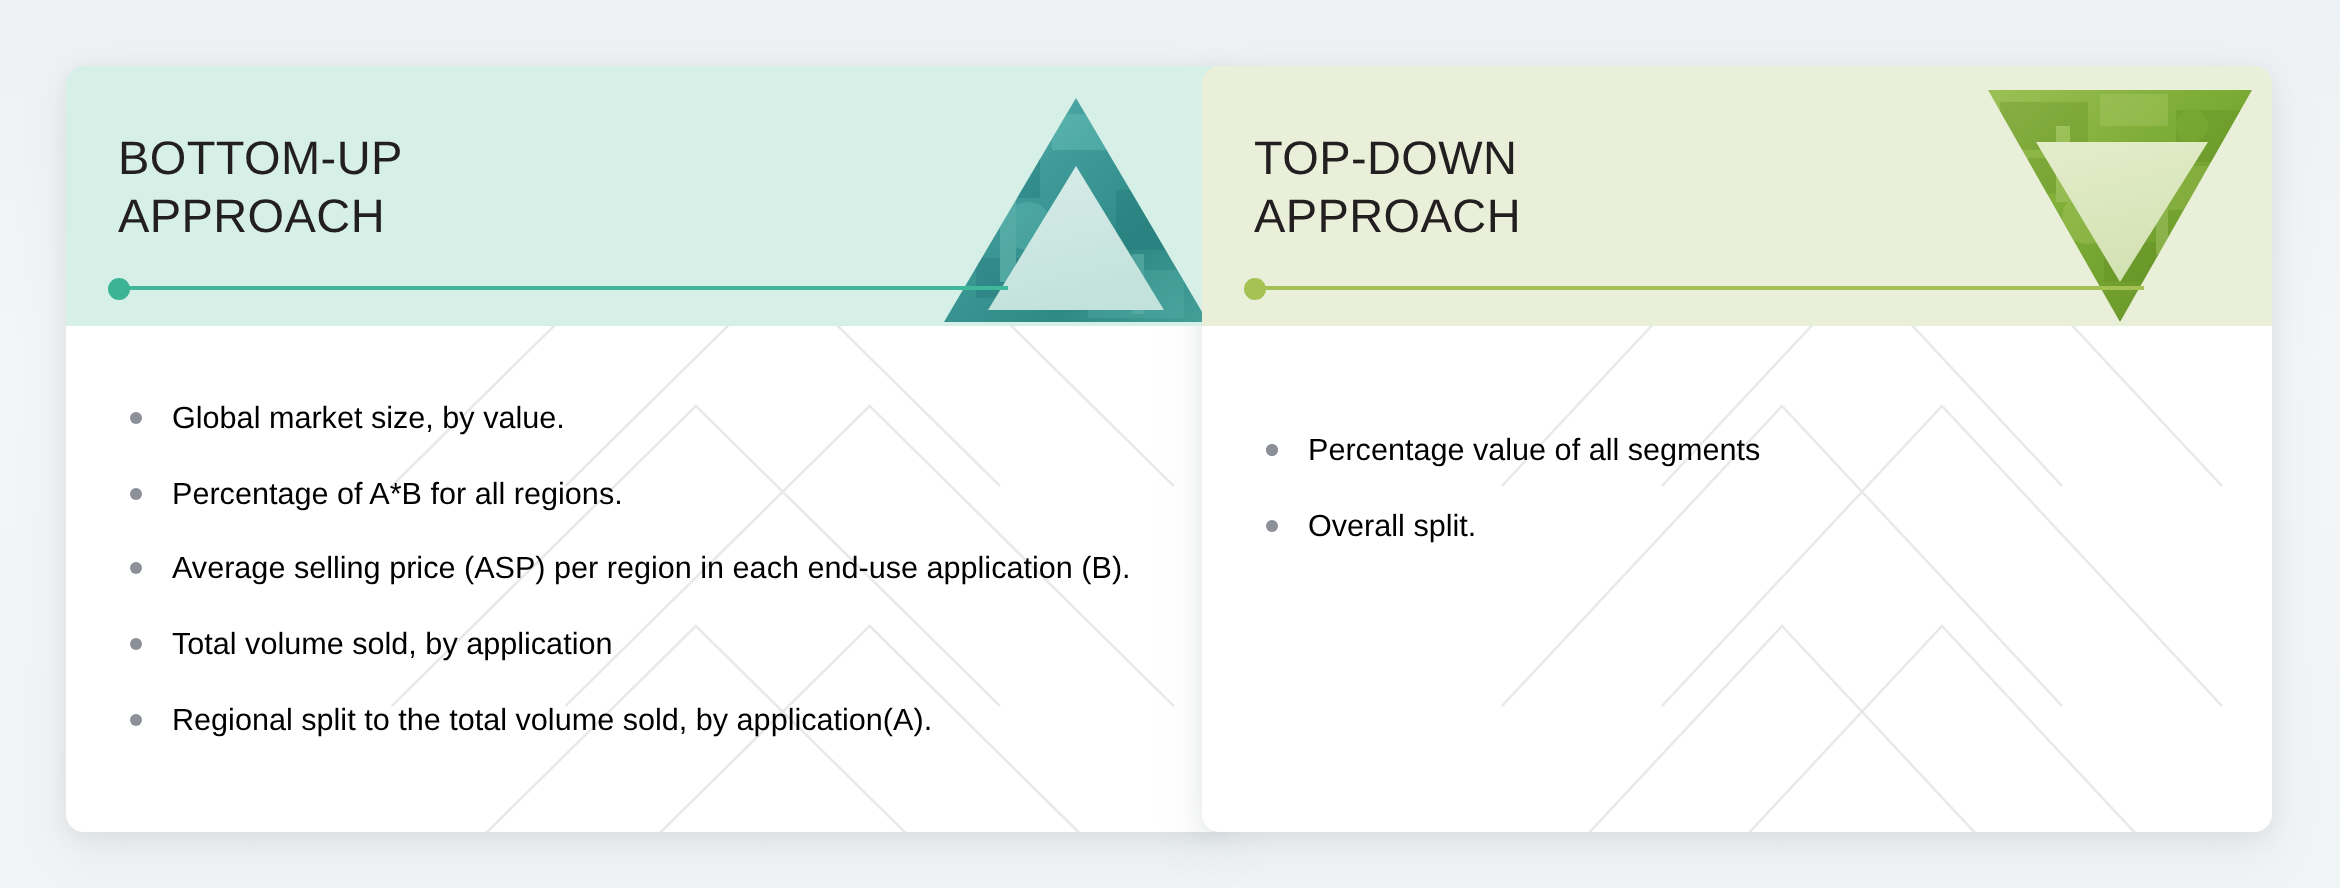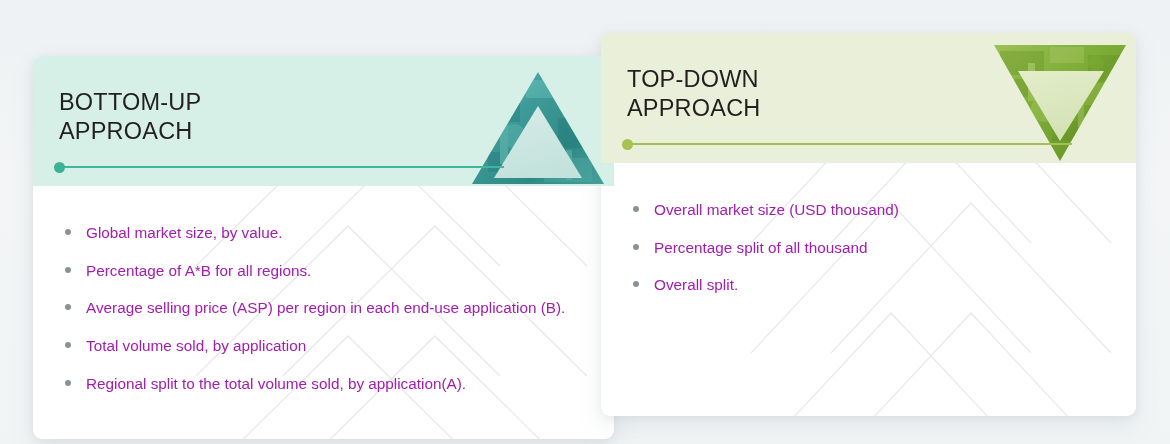--- a/index.html
+++ b/index.html
@@ -30,21 +30,21 @@
     top: 33px;
     height: 383px;
     background: #ffffff;
     border-radius: 9px;
     box-shadow: 0 2px 10px rgba(120, 135, 145, 0.13),
                 0 10px 26px rgba(120, 135, 145, 0.10);
     overflow: hidden;
     display: flex;
     flex-direction: column;
   }
-  .card--left  { left: 33px;  width: 581px; margin-top: 23px; }
+  .card--left  { left: 33px;  width: 581px; }
   .card--right { left: 601px; width: 535px; }
 
   
   .watermark {
     position: absolute;
     left: 0;
     top: 0;
     width: 100%;
     height: 100%;
     pointer-events: none;
@@ -120,21 +120,21 @@
     padding: 0;
     position: relative;
     z-index: 2;
   }
   ul.bullets li {
     position: relative;
     padding-left: 31px;
     margin: 0 0 16px 0;
     font-size: 15.3px;
     line-height: 1.42;
-    color: #a21caf;
+    color: #000000;
   }
   ul.bullets li .dot {
     position: absolute;
     left: 10px;
     top: 7px;
     width: 6px;
     height: 6px;
     border-radius: 50%;
     background: #8b9197;
   }
@@ -282,25 +282,24 @@
           <polyline points="150,190 290,40 430,190"></polyline>
           <polyline points="230,190 370,40 510,190"></polyline>
           <polyline points="150,80 290,-70 430,80"></polyline>
           <polyline points="230,80 370,-70 510,80"></polyline>
         </g>
       </svg>
 
       <ul class="bullets">
         <li>
           <span class="dot"></span>
-          <span>Overall market size (USD thousand)</span>
-        </li>
-        <li>
-          <span class="dot"></span>
-          <span>Percentage split of all thousand</span>
+        </li>
+        <li>
+          <span class="dot"></span>
+          <span>Percentage value of all segments</span>
         </li>
         <li>
           <span class="dot"></span>
           <span>Overall split.</span>
         </li>
       </ul>
     </div>
   </div>
 
 </div>

